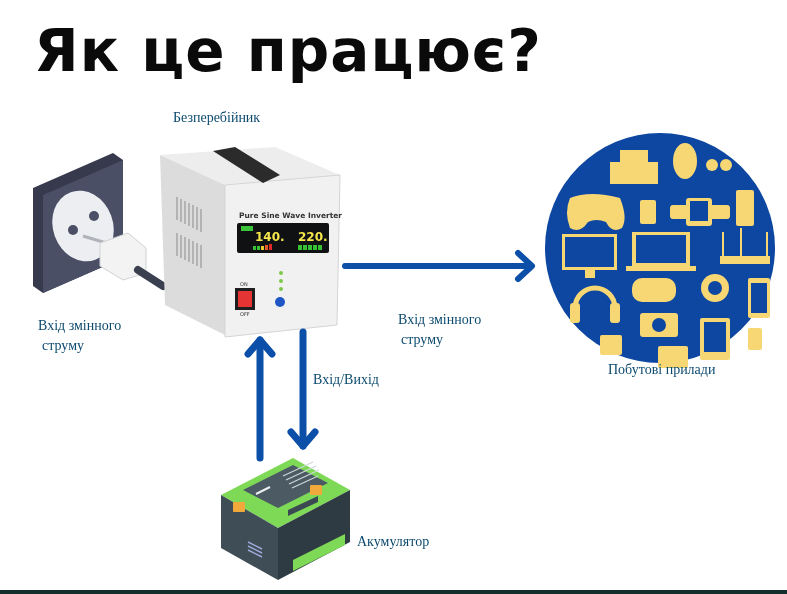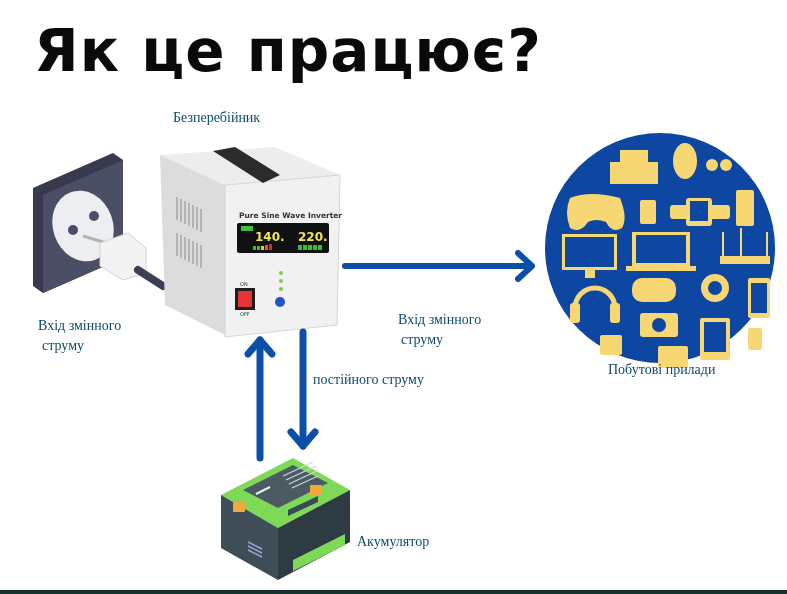--- a/index.html
+++ b/index.html
@@ -107,21 +107,21 @@
     <polyline points="291,432 303,446 315,432"></polyline>
   </g>
 </svg>
 
 <div class="abs label" style="left:398px;top:310px;">
   <div>Вхід змінного</div>
   <div style="padding-left:3px;">струму</div>
 </div>
 
 <div class="abs label" style="left:313px;top:370px;">
-  <div>постійного струму</div>
+  <div>Вхід/Вихід</div>
 </div>
 
 <svg class="abs" style="left:218px;top:450px;" width="135" height="135">
   <polygon points="3,45 75,8 132,40 60,78" fill="#7ed957"></polygon>
   <polygon points="3,45 60,78 60,130 3,98" fill="#3f4e56"></polygon>
   <polygon points="60,78 132,40 132,92 60,130" fill="#2f3b42"></polygon>
   <polygon points="25,40 75,15 110,33 60,58" fill="#4b5a63"></polygon>
   <g stroke="#cfd8dc" stroke-width="1.2">
     <line x1="65" y1="26" x2="95" y2="12"></line>
       <line x1="68" y1="30" x2="98" y2="16"></line>

